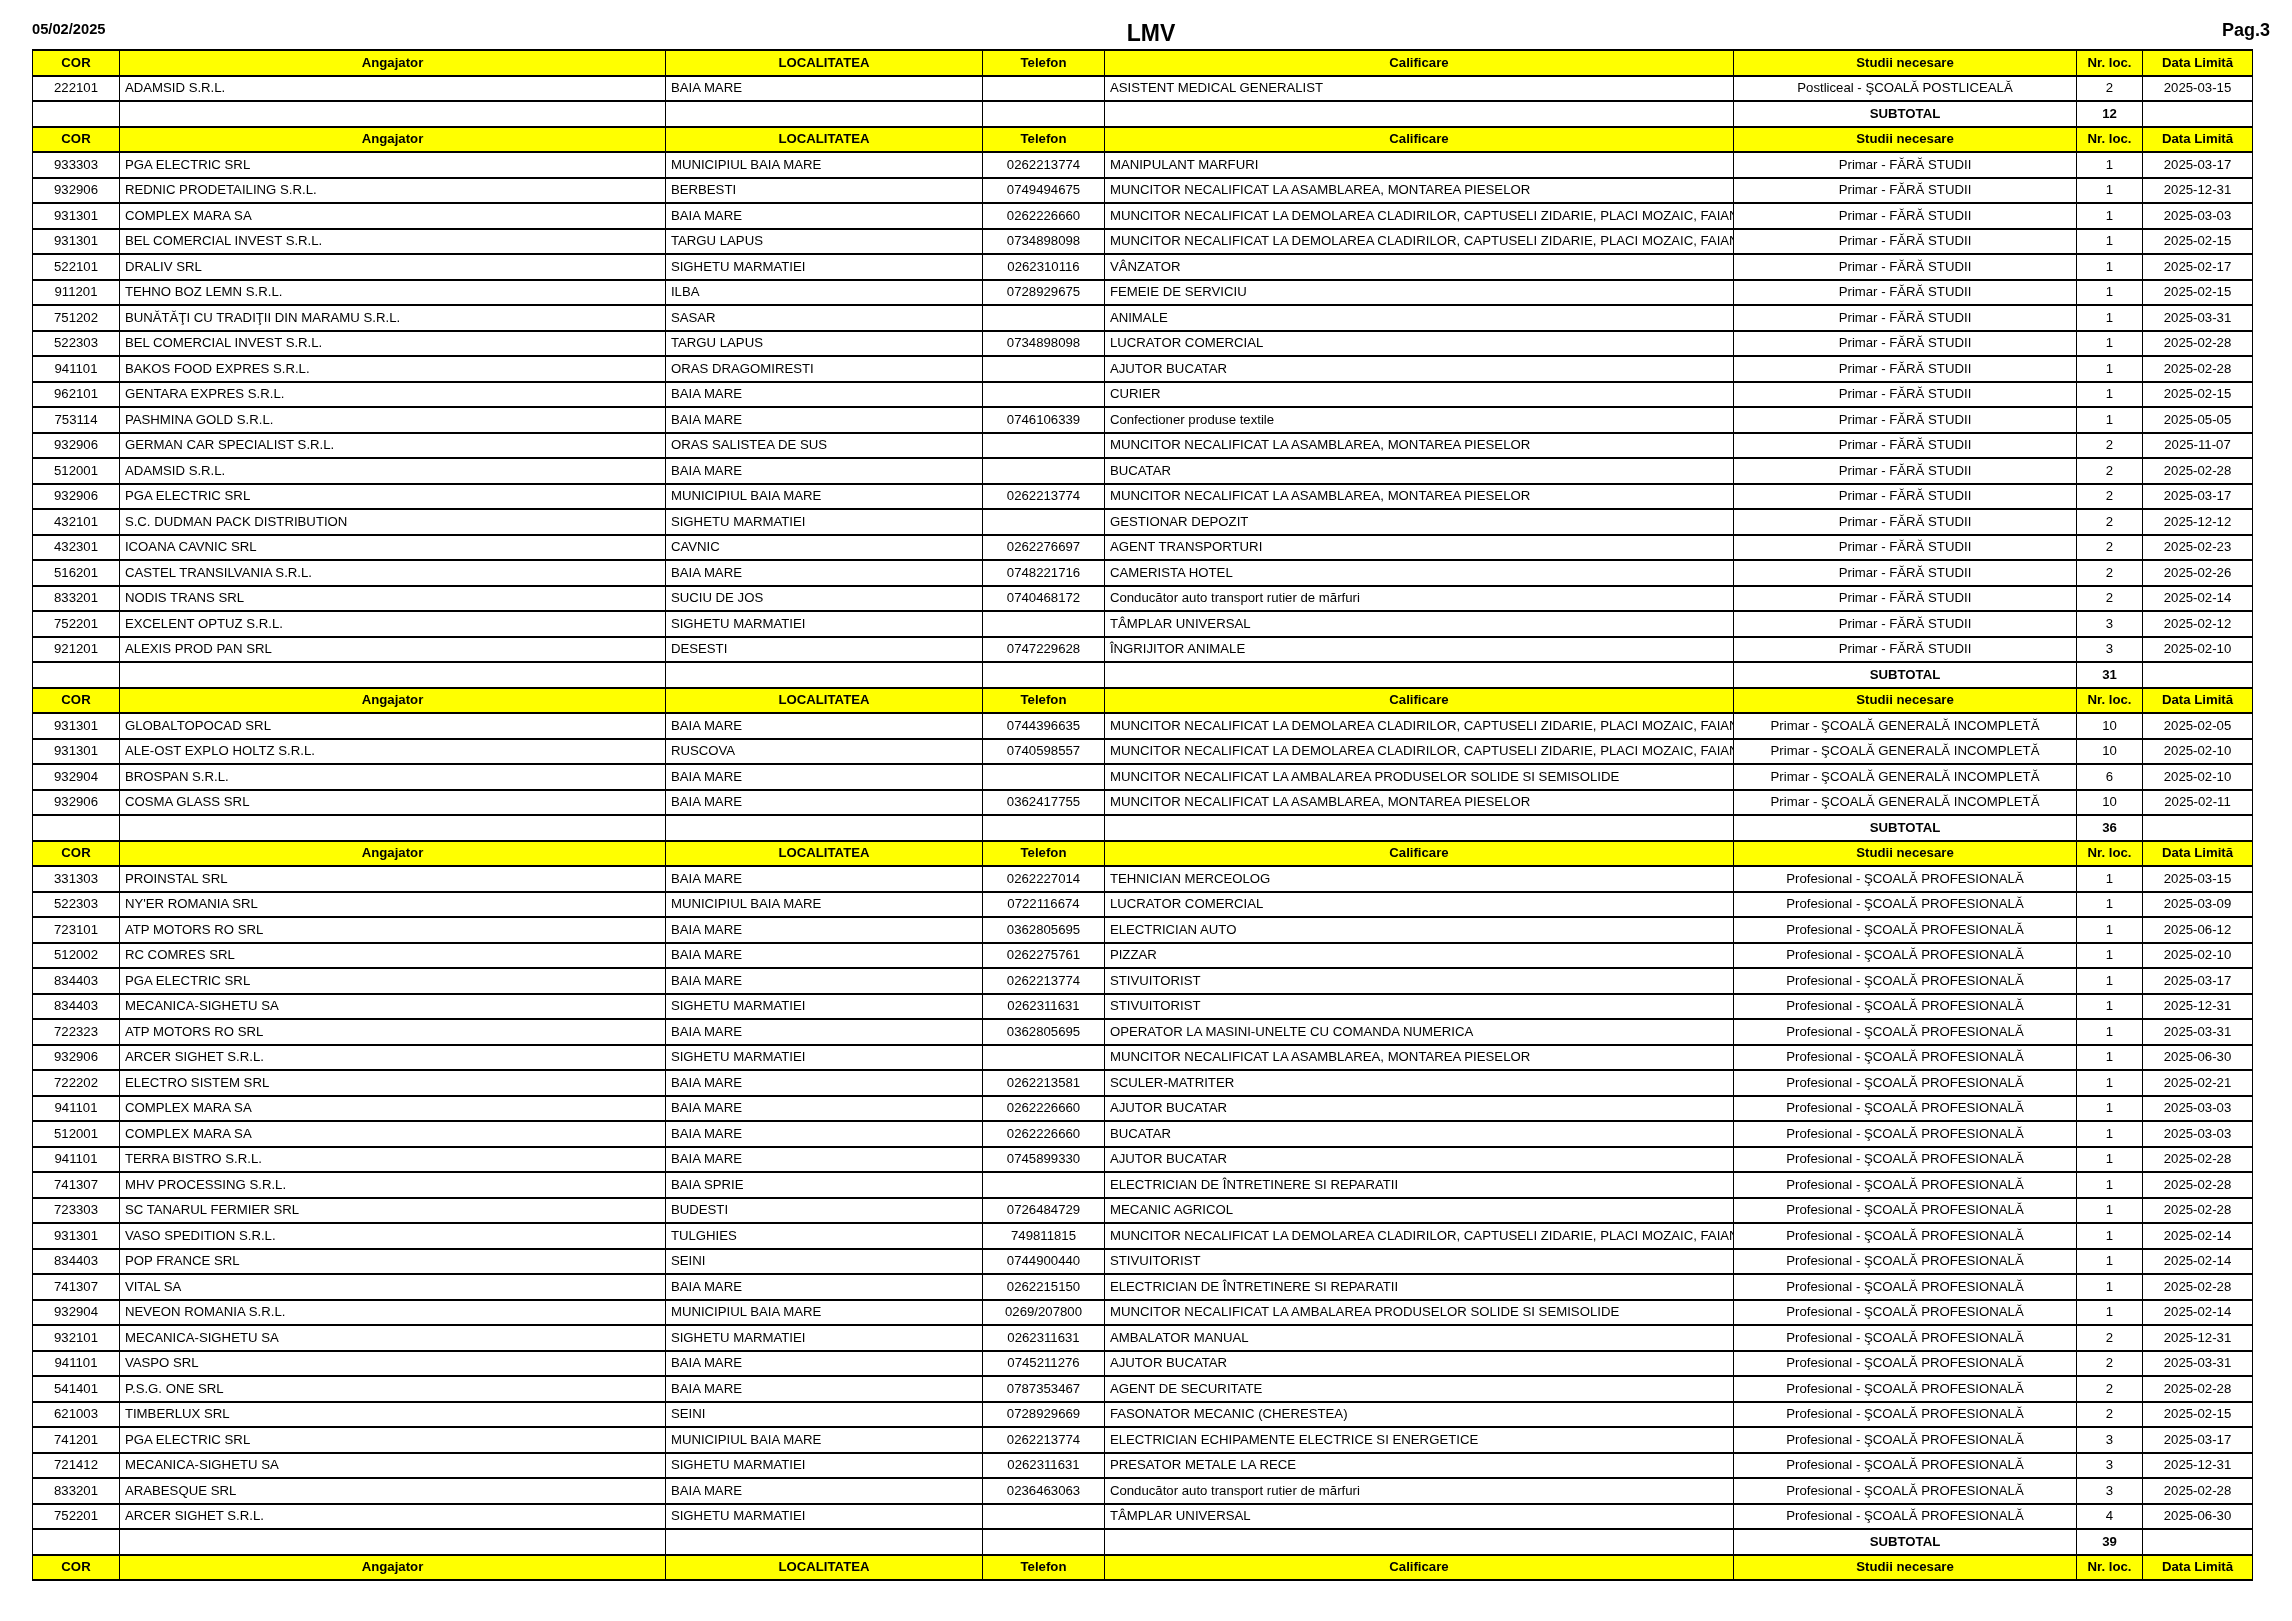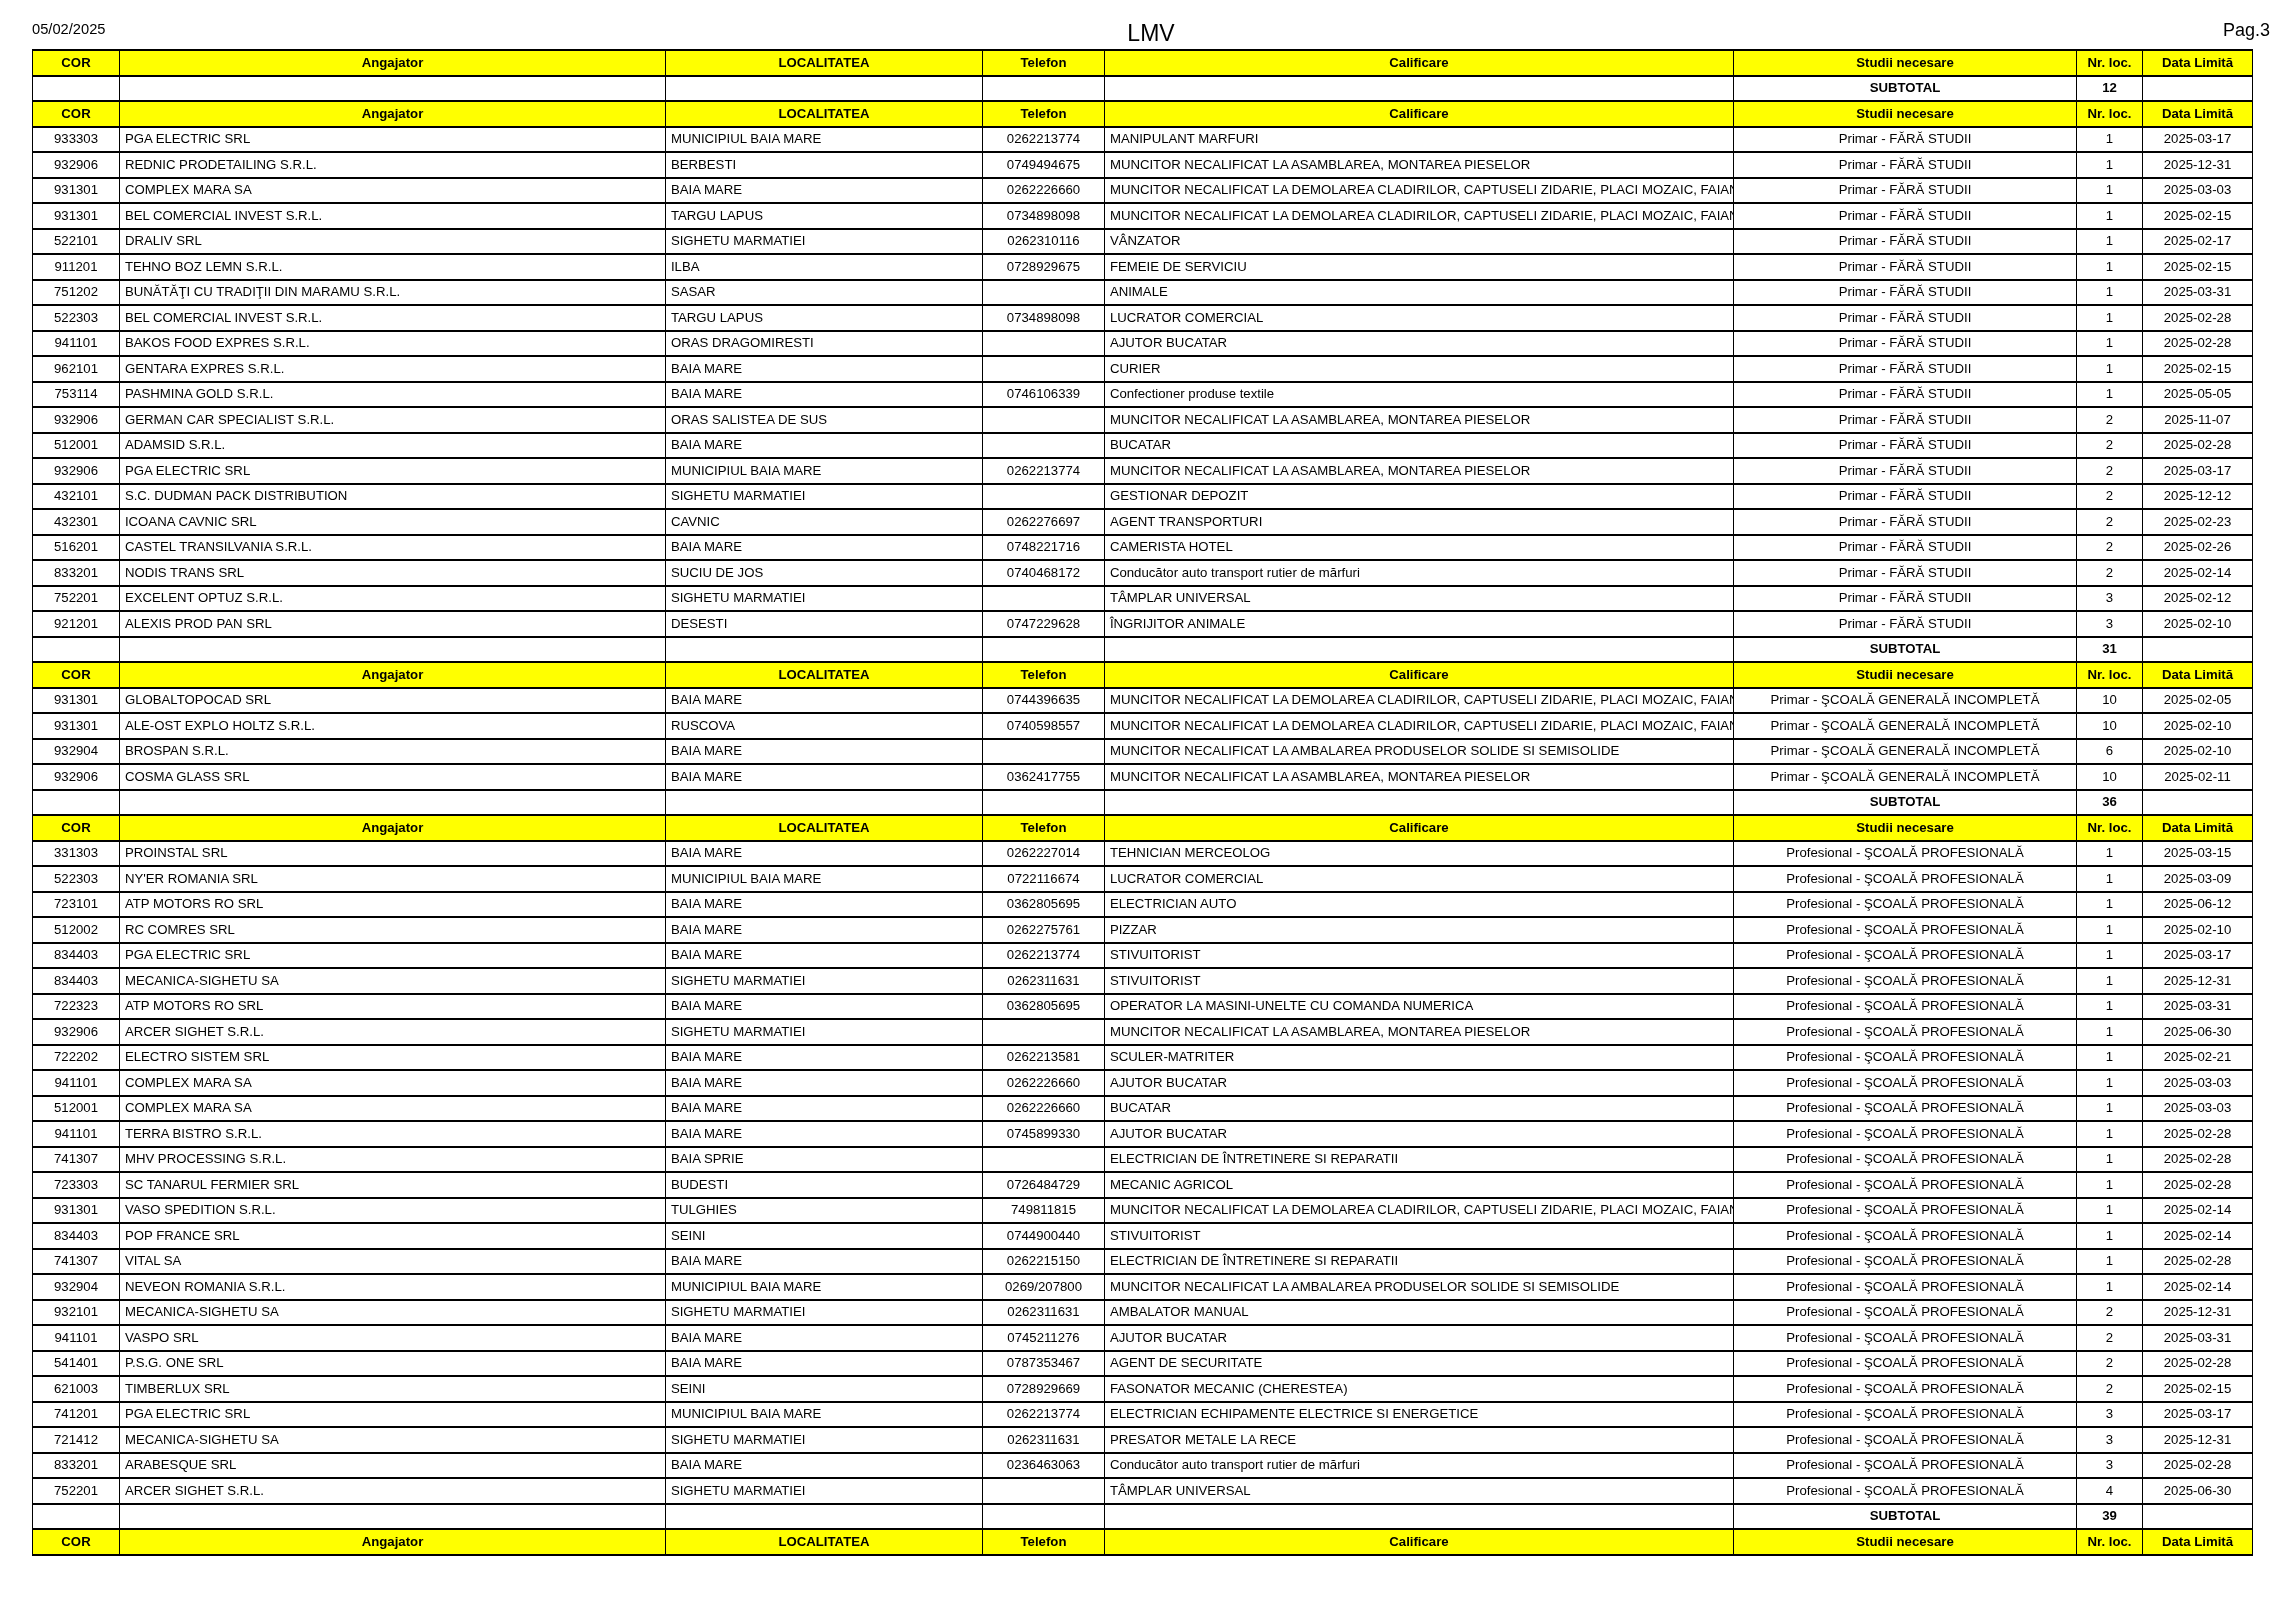--- a/index.html
+++ b/index.html
@@ -7,20 +7,21 @@
     width:2293px; height:1621px;
     background:#ffffff;
     font-family:"Liberation Sans", sans-serif;
     color:#000;
     position:relative;
     overflow:hidden;
   }
   .topbar {
     position:absolute; top:17.6px; left:32px; width:2238px;
     height:29px;
+    font-weight:bold;
   }
   .top-date {
     position:absolute; left:0; top:3.9px;
     font-size:14.7px;
   }
   .top-title {
     position:absolute; left:0; right:0; top:2px;
     text-align:center; font-size:23px;
   }
   .top-page {
@@ -82,20 +83,30 @@
         <td class="hdr">COR</td>
         <td class="hdr">Angajator</td>
         <td class="hdr">LOCALITATEA</td>
         <td class="hdr">Telefon</td>
         <td class="hdr">Calificare</td>
         <td class="hdr">Studii necesare</td>
         <td class="hdr">Nr. loc.</td>
         <td class="hdr">Data Limită</td>
       </tr>
       <tr>
+        <td class="c">222101</td>
+        <td class="l">ADAMSID S.R.L.</td>
+        <td class="l">BAIA MARE</td>
+        <td class="c"></td>
+        <td class="l">ASISTENT MEDICAL GENERALIST</td>
+        <td class="c">Postliceal - ŞCOALĂ POSTLICEALĂ</td>
+        <td class="c">2</td>
+        <td class="c">2025-03-15</td>
+      </tr>
+      <tr>
         <td class="c"></td>
         <td class="l"></td>
         <td class="l"></td>
         <td class="c"></td>
         <td class="l"></td>
         <td class="subtotal-label">SUBTOTAL</td>
         <td class="subtotal-num">12</td>
         <td class="c"></td>
       </tr>
       <tr>

